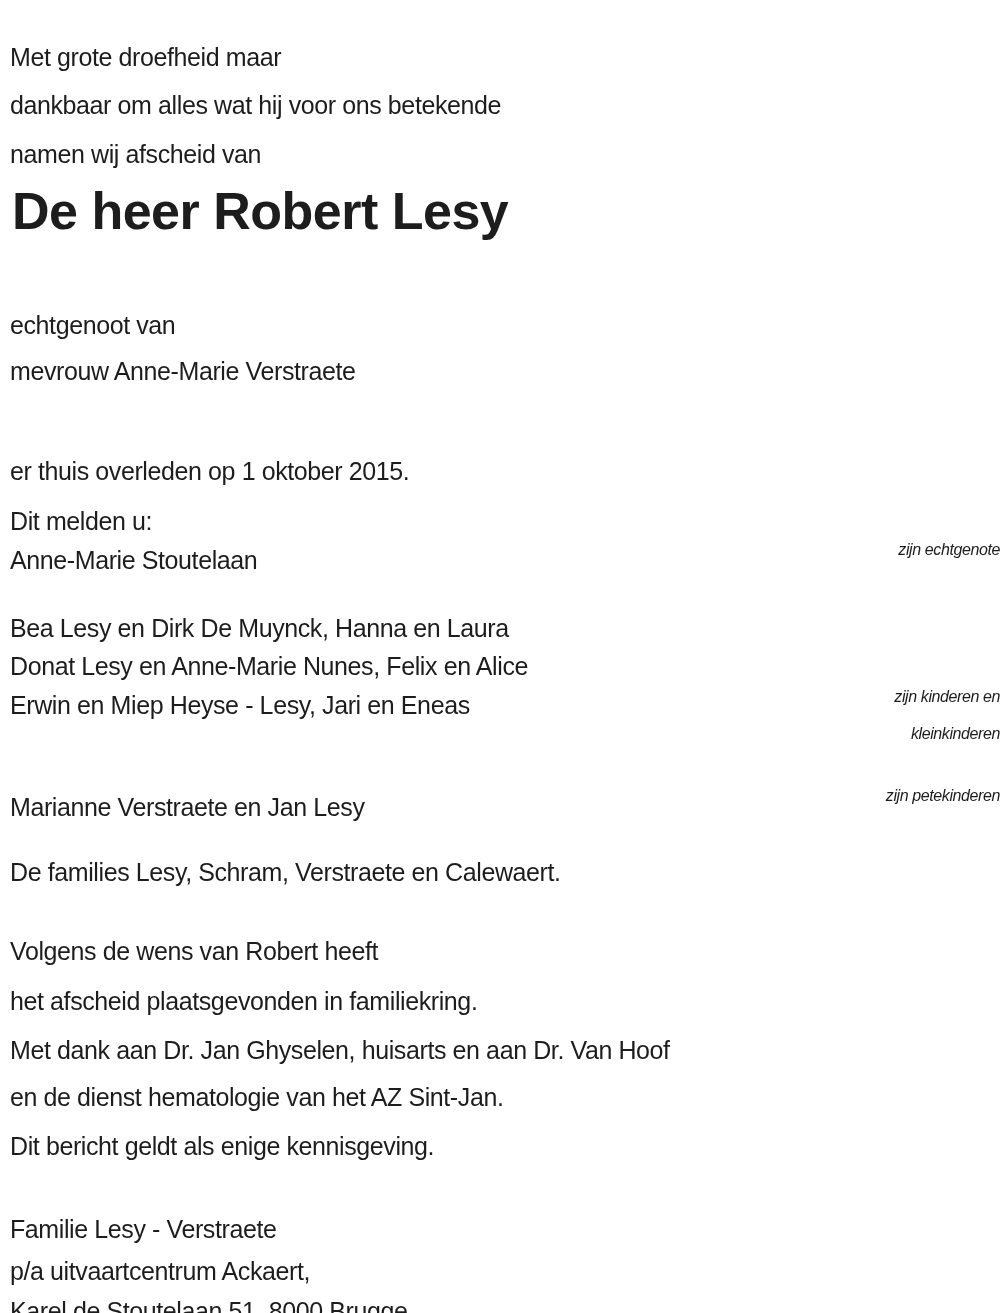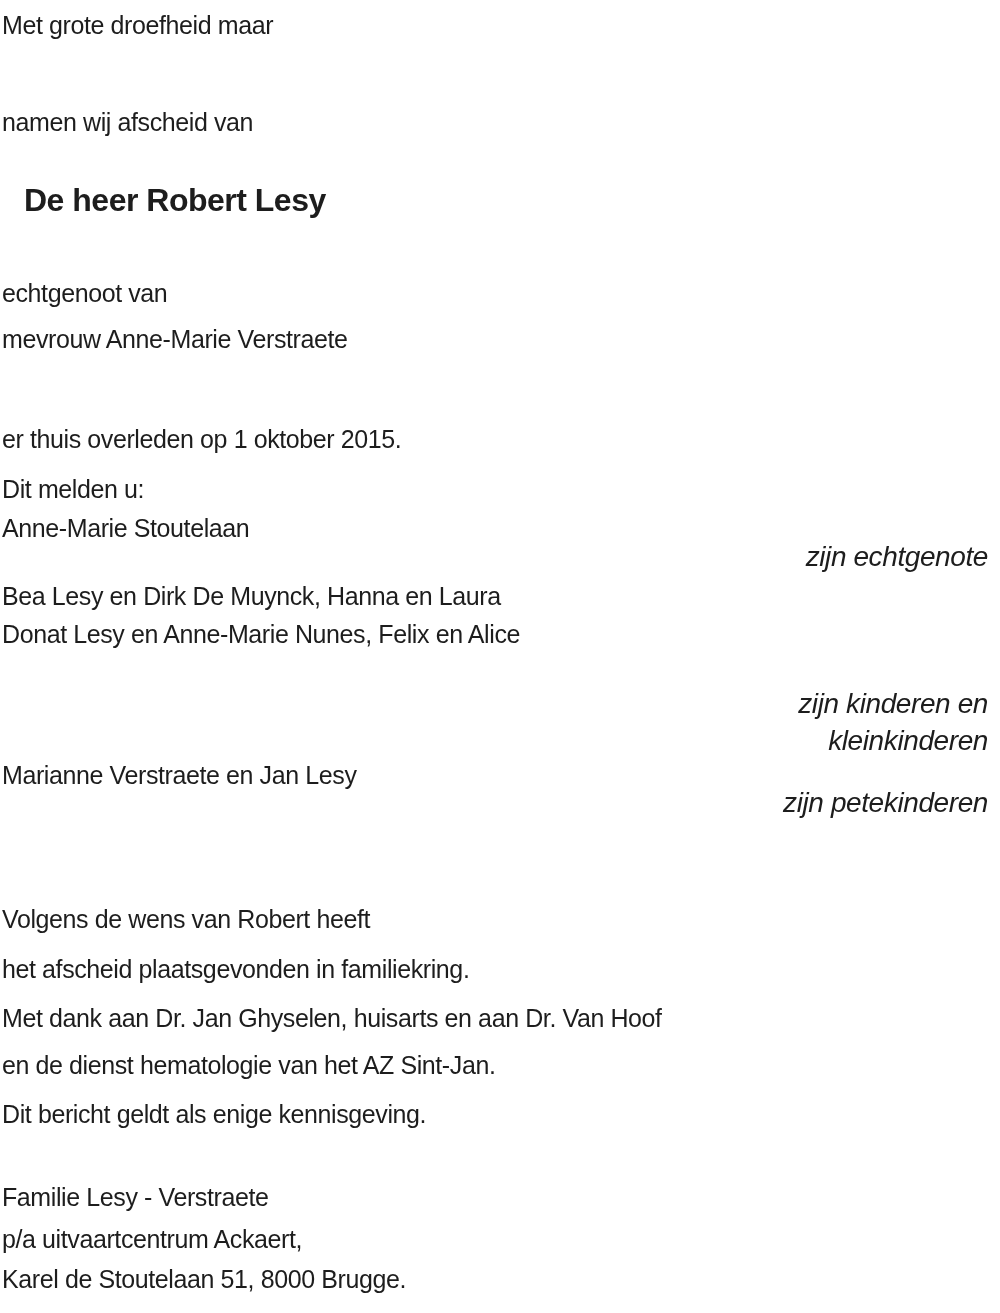--- a/index.html
+++ b/index.html
@@ -11,73 +11,77 @@
     position: relative;
     width: 1000px;
     height: 1313px;
     background: #ffffff;
     font-family: "Liberation Sans", "DejaVu Sans", sans-serif;
     color: #1d1d1d;
     overflow: hidden;
   }
   .ln {
     position: absolute;
-    left: 2px;
+    left: 10px;
     font-size: 25px;
     line-height: 1.2;
     letter-spacing: -0.4px;
     white-space: nowrap;
+    margin-top: 32px;
   }
   .rel {
     position: absolute;
-    right: 12px;
-    font-size: 28px;
+    right: 0;
+    font-size: 16px;
     font-style: italic;
     line-height: 1.2;
     letter-spacing: -0.4px;
     white-space: nowrap;
     text-align: center;
   }
   .heading {
     position: absolute;
-    left: 24px;
-    font-size: 32px;
+    left: 12px;
+    font-size: 52px;
     font-weight: bold;
     letter-spacing: -0.5px;
     line-height: 1.15;
     white-space: nowrap;
   }
 </style>
 </head>
 <body>
 
 <div class="page">
 
   <div class="ln" style="top:10px">Met grote droefheid maar</div>
+  <div class="ln" style="top:58px">dankbaar om alles wat hij voor ons betekende</div>
   <div class="ln" style="top:107px">namen wij afscheid van</div>
 
   <div class="heading" style="top:182px">De heer Robert Lesy</div>
 
   <div class="ln" style="top:278px">echtgenoot van</div>
   <div class="ln" style="top:324px">mevrouw Anne-Marie Verstraete</div>
   <div class="ln" style="top:424px">er thuis overleden op 1 oktober 2015.</div>
 
   <div class="ln" style="top:474px">Dit melden u:</div>
 
   <div class="ln" style="top:513px">Anne-Marie Stoutelaan</div>
   <div class="rel" style="top:540px">zijn echtgenote</div>
 
   <div class="ln" style="top:619px">Donat Lesy en Anne-Marie Nunes, Felix en Alice</div>
   <div class="ln" style="top:581px">Bea Lesy en Dirk De Muynck, Hanna en Laura</div>
+  <div class="ln" style="top:658px">Erwin en Miep Heyse - Lesy, Jari en Eneas</div>
   <div class="rel" style="top:687px">zijn kinderen en</div>
   <div class="rel" style="top:724px">kleinkinderen</div>
 
   <div class="ln" style="top:760px">Marianne Verstraete en Jan Lesy</div>
   <div class="rel" style="top:786px">zijn petekinderen</div>
 
+  <div class="ln" style="top:825px">De families Lesy, Schram, Verstraete en Calewaert.</div>
 
   <div class="ln" style="top:904px">Volgens de wens van Robert heeft</div>
   <div class="ln" style="top:954px">het afscheid plaatsgevonden in familiekring.</div>
   <div class="ln" style="top:1050px">en de dienst hematologie van het AZ Sint-Jan.</div>
   <div class="ln" style="top:1003px">Met dank aan Dr. Jan Ghyselen, huisarts en aan Dr. Van Hoof</div>
   <div class="ln" style="top:1099px">Dit bericht geldt als enige kennisgeving.</div>
 
   <div class="ln" style="top:1182px">Familie Lesy - Verstraete</div>
   <div class="ln" style="top:1224px">p/a uitvaartcentrum Ackaert,</div>
   <div class="ln" style="top:1264px">Karel de Stoutelaan 51, 8000 Brugge.</div>

